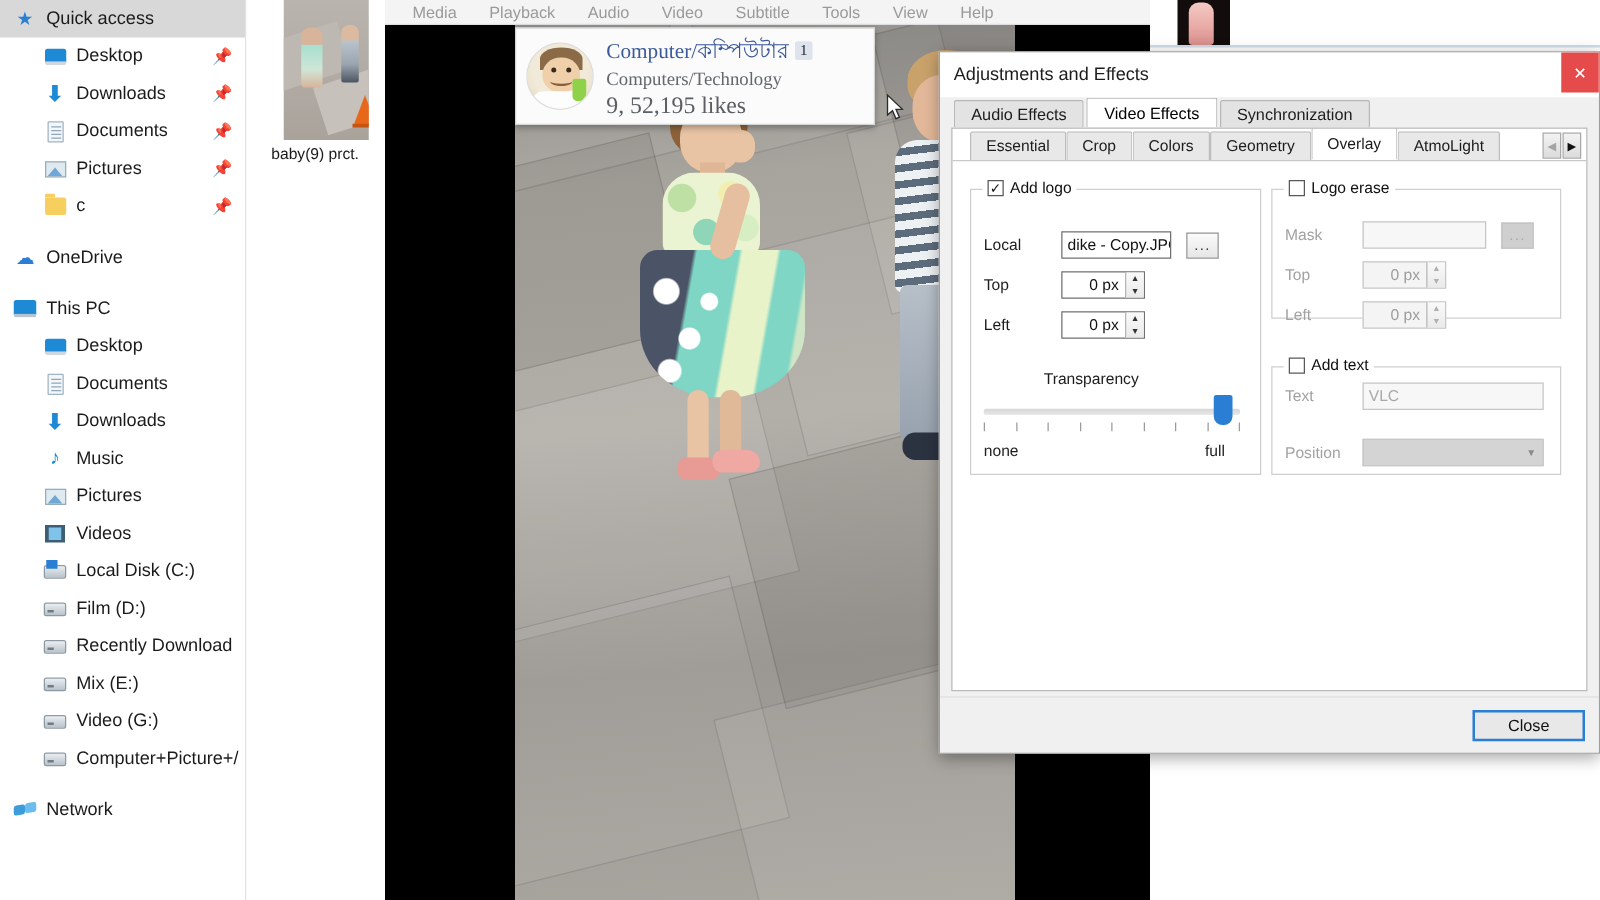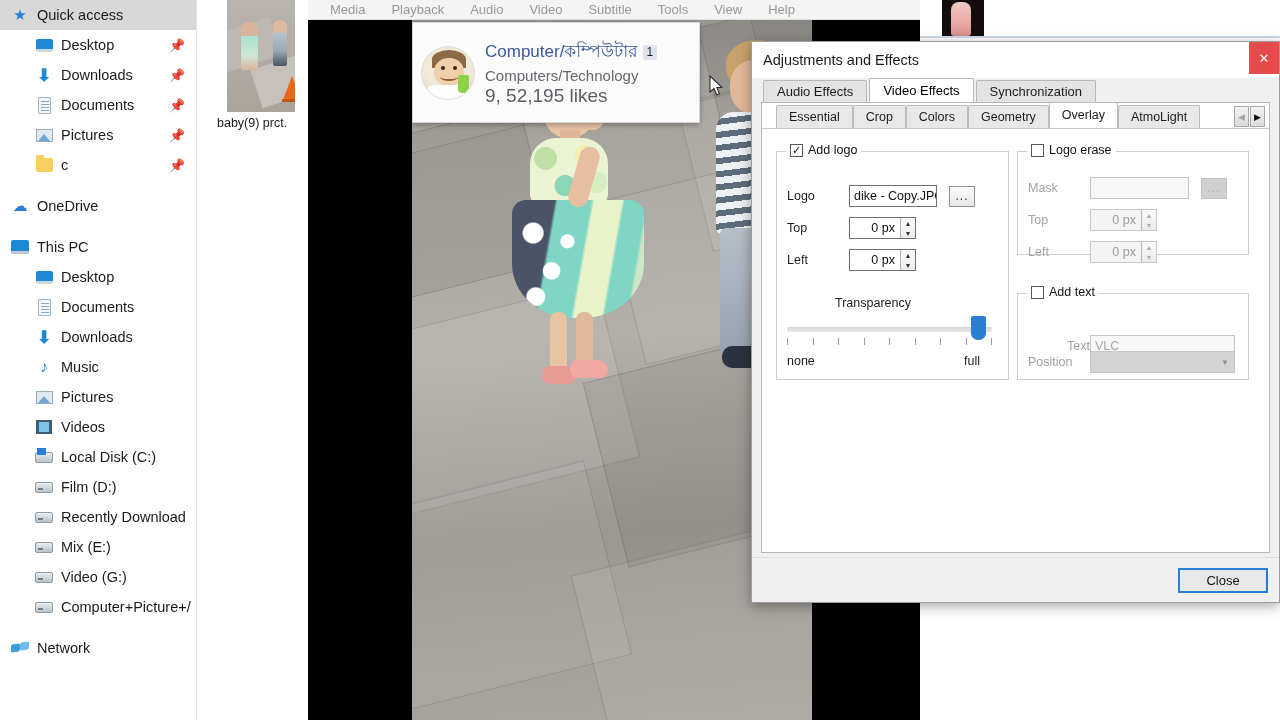--- a/index.html
+++ b/index.html
@@ -163,24 +163,24 @@
   #boy .shirt { position:absolute; left:8px; top:72px; width:84px; height:122px;
      background: repeating-linear-gradient(173deg,#eef1f4 0 7px,#5d6c7c 7px 13px);
      border-radius: 18px 18px 6px 6px; }
   #boy .armr { position:absolute; left:70px; top:80px; width:22px; height:100px; background:repeating-linear-gradient(173deg,#eef1f4 0 7px,#5d6c7c 7px 13px); border-radius:11px; }
   #boy .hand { position:absolute; left:66px; top:170px; width:22px; height:24px; background:#e3b899; border-radius:45%; }
   #boy .pants { position:absolute; left:12px; top:188px; width:76px; height:126px; background:linear-gradient(180deg,#b7bfc8,#97a2ae); border-radius:6px 6px 8px 8px; }
   #boy .shoe { position:absolute; left:14px; top:306px; width:58px; height:22px; background:#2c3340; border-radius:10px; }
 
   
   #fb-card {
-    position: absolute; left: 412px; top: 22px; width: 288px; height: 101px;
+    position: absolute; left: 412px; top: 22px; width: 288px; height: 78px;
     background: #fbfbfb; border: 1px solid #d6d6d6;
     box-shadow: 0 2px 5px rgba(0,0,0,0.28);
-    display: flex; align-items: center; padding: 6px 8px;
+    display: flex; align-items: center; padding: 6px 8px; font-family: Liberation Serif, serif;
   }
   #fb-avatar {
     width: 54px; height: 54px; border-radius: 50%; flex: 0 0 54px;
     background: radial-gradient(circle at 50% 40%, #f2ead8 0 55%, #ddd3bc 100%);
     position: relative; overflow: hidden; margin-right: 10px;
     border: 1px solid #ddd;
   }
   #fb-avatar .hairc{position:absolute;left:10px;top:3px;width:34px;height:18px;background:#8a6a47;border-radius:50% 50% 0 0;}
   #fb-avatar .facec{position:absolute;left:12px;top:11px;width:30px;height:28px;background:#f0d0ab;border-radius:48%;}
   #fb-avatar .eye1{position:absolute;left:19px;top:19px;width:4px;height:4px;background:#3a2a1c;border-radius:50%;}
@@ -619,21 +619,21 @@
           </div>
         </div>
 
         <div class="grp" style="left:14px; top:48px; width:233px; height:229px;">
           <div class="grp-cb">
             <span class="cbox">✓</span>
             <span>Add logo</span>
           </div>
 
           <div class="row" style="left:10px; top:33px; width:215px;">
-            <span class="rl">Logo</span>
+            <span class="rl">Local</span>
             <span class="txtbox" style="width:88px;">dike - Copy.JPG</span>
             <span class="dotbtn" style="margin-left:12px;">...</span>
           </div>
 
           <div class="row" style="left:10px; top:65px; width:215px;">
             <span class="rl">Top</span>
             <span class="spin">
               <span class="sv">0 px</span>
               <span class="sb">
                 <i>▲</i>
@@ -702,21 +702,21 @@
               </span>
             </span>
           </div>
         </div>
 
         <div class="grp" style="left:255px; top:190px; width:232px; height:87px;">
           <div class="grp-cb">
             <span class="cbox"></span>
             <span>Add text</span>
           </div>
-          <div class="row" style="left:10px; top:41px; width:215px;text-align:right;">
+          <div class="row" style="left:10px; top:12px; width:215px;">
             <span class="rl dis">Text</span>
             <span class="txtbox dis" style="width:145px;">VLC</span>
           </div>
           <div class="row" style="left:10px; top:57px; width:215px;">
             <span class="rl dis">Position</span>
             <span class="sel" style="width:145px;">
               <span></span>
               <span class="caret">▼</span>
             </span>
           </div>

